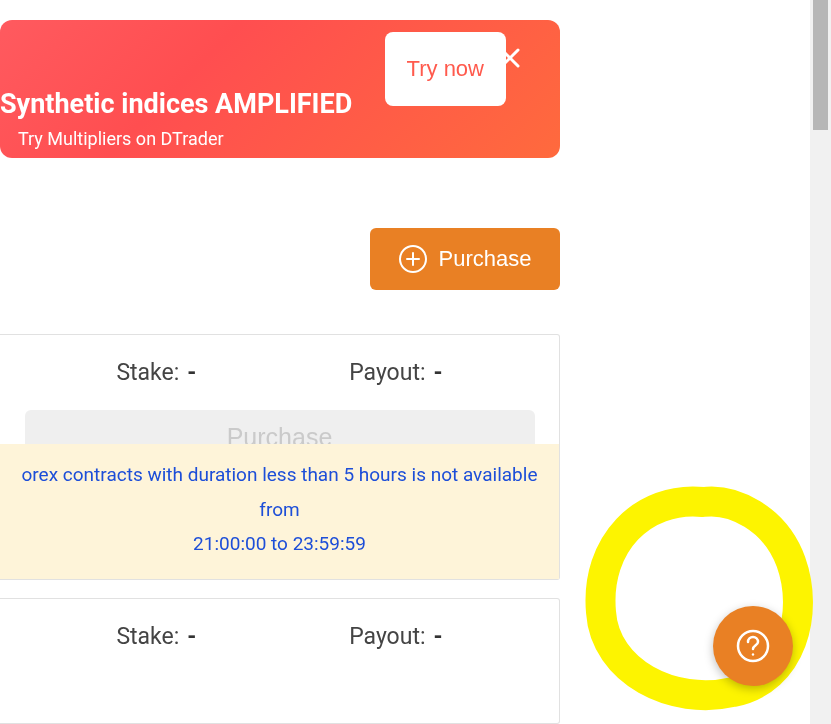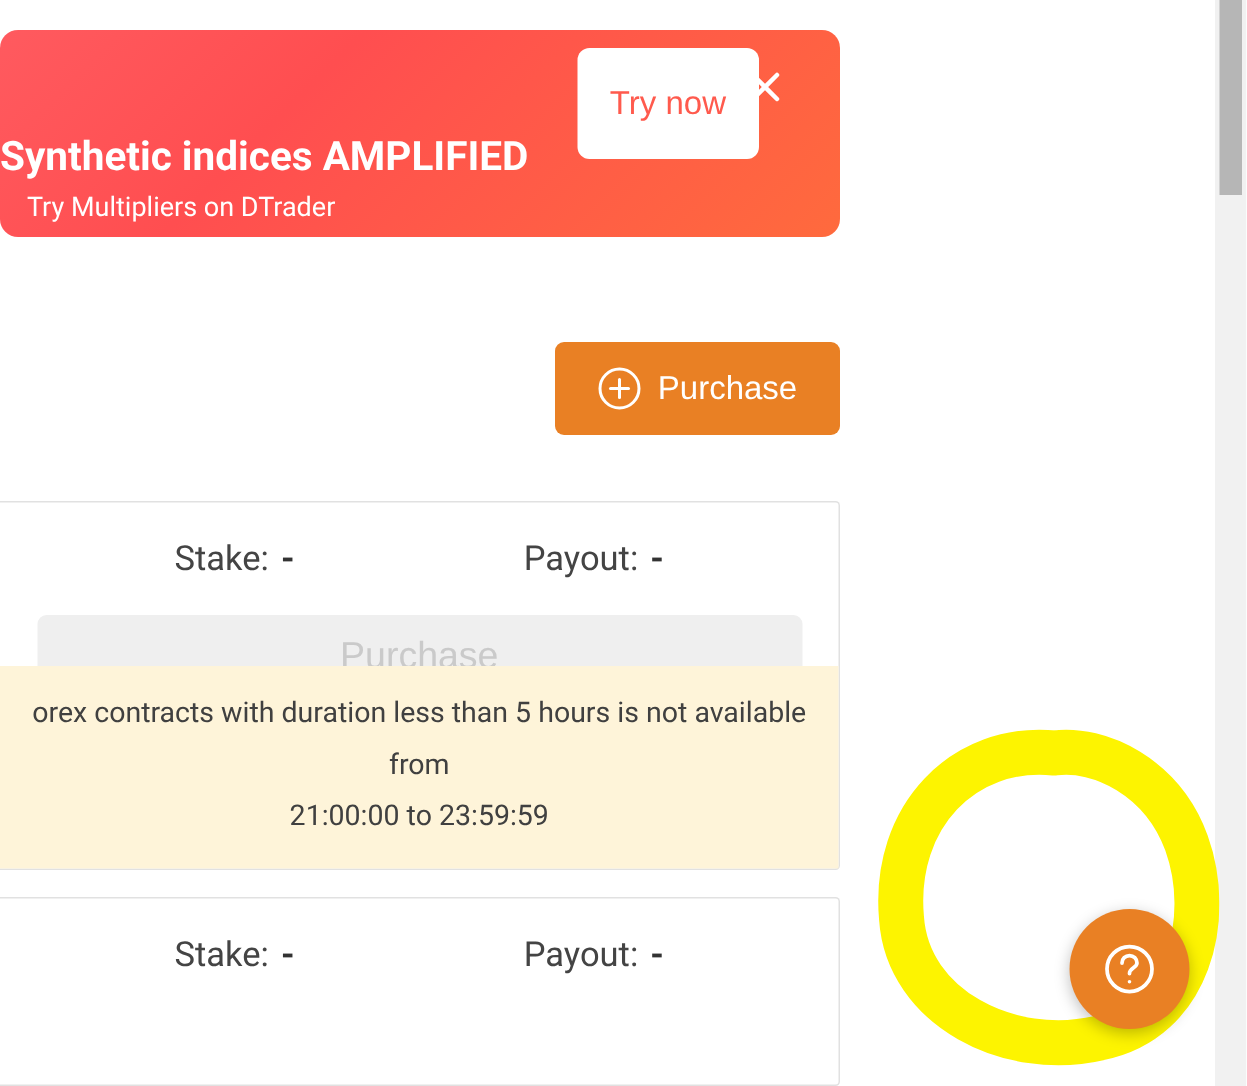--- a/index.html
+++ b/index.html
@@ -71,21 +71,21 @@
     border: none; border-radius: 6px;
     background: #efefef; color: #cacaca;
     font-size: 25px; font-weight: 400;
     cursor: not-allowed;
   }
 
   .warn-band {
     position: absolute; left: 0; bottom: 0;
     width: 100%; background: #fef4d9;
     padding: 14px 8px 18px 8px;
-    text-align: center; font-size: 19px; color: #404040;
+    text-align: center; font-size: 19px; color: #1d4ed8;
     line-height: 1.8;
   }
 
   .annot-svg { position: absolute; right: 18px; bottom: 10px; pointer-events: none; }
 
   .help-fab {
     position: absolute; right: 38px; bottom: 38px;
     width: 80px; height: 80px; border-radius: 50%;
     background: #e98024; border: none;
     display: flex; align-items: center; justify-content: center;

